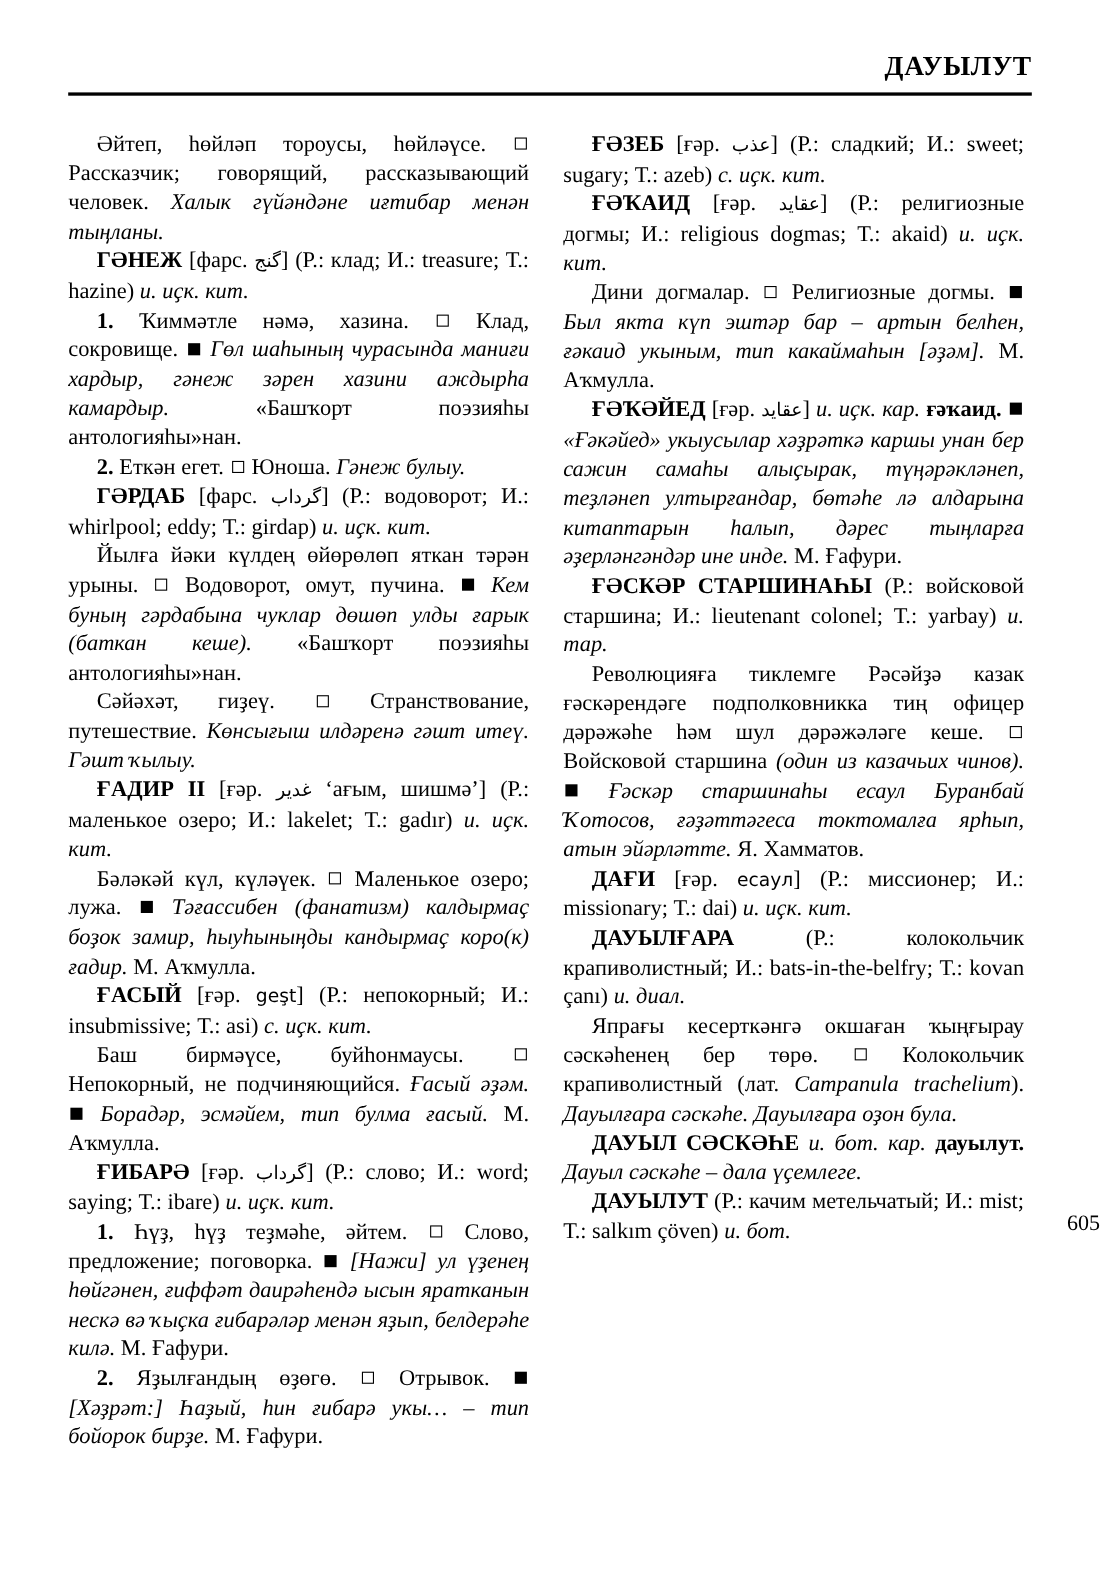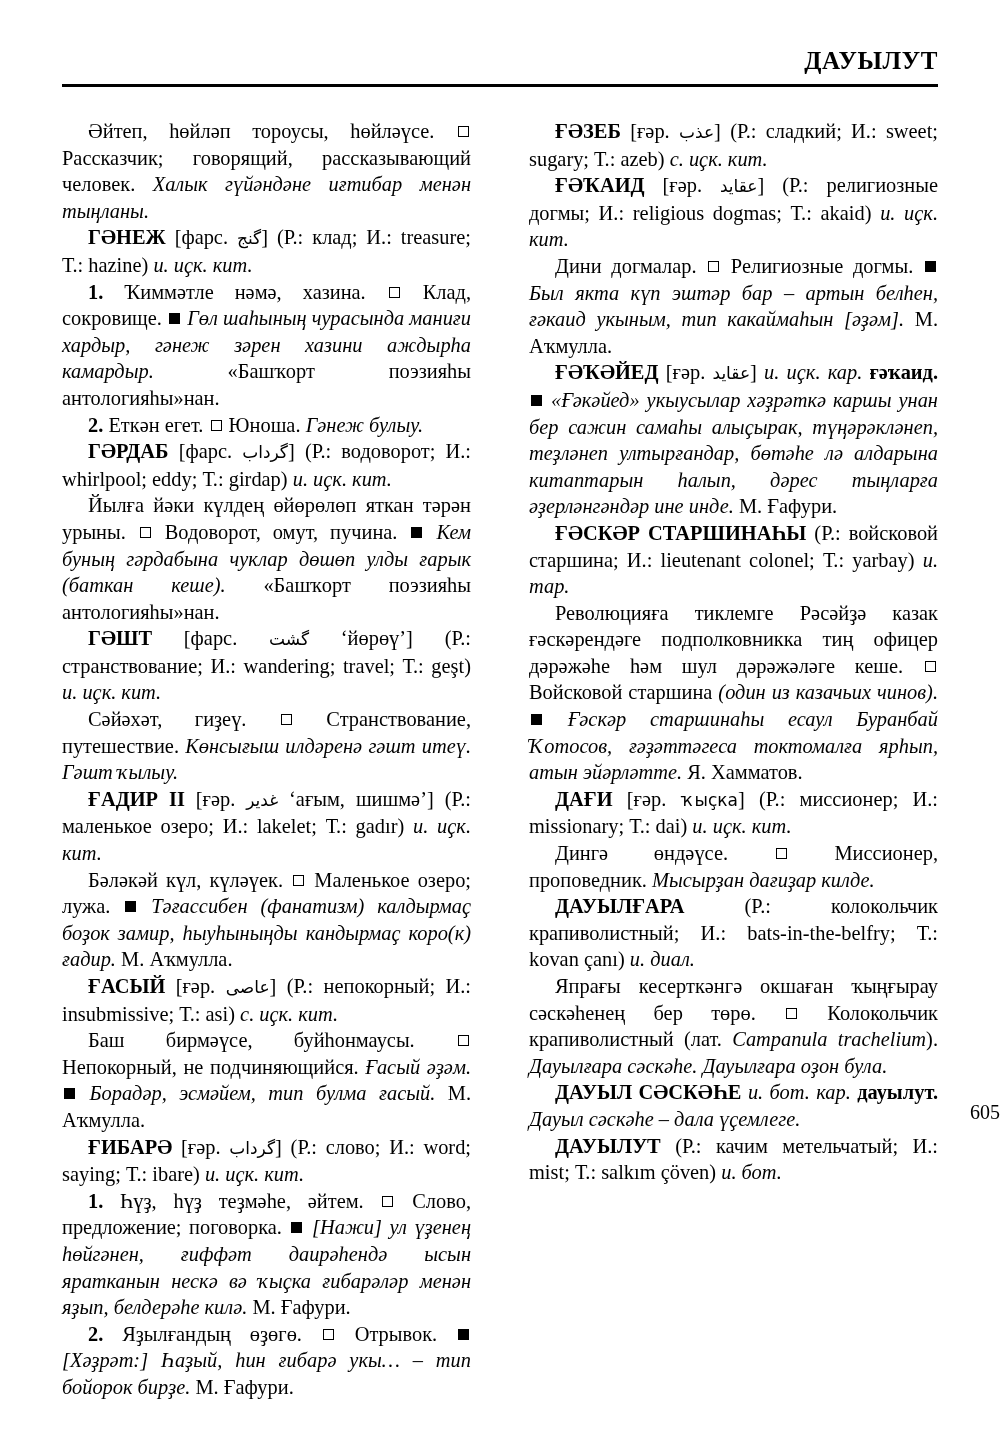--- a/index.html
+++ b/index.html
@@ -36,21 +36,21 @@
     height:3px;
     background:#000;
   }
   
   .columns{
     position:relative;
     margin-top:26px;
     width:876px;
     height:1185px;
     display:flex;
-    gap:58px;
+    gap:31px;
   }
   .col{
     width:419px;
     font-size:20.4px;
     line-height:26.6px;
     text-align:justify;
     text-justify:inter-word;
     hyphens:manual;
   }
   .col p{
@@ -98,39 +98,37 @@
   </div>
 
   <div class="columns">
     <div class="col" id="left-col">
         <p class="">Әйтеп, һөйләп тороусы, һөйләүсе. <span class="sq"></span> Рассказчик; говорящий, рассказывающий человек. <i>Халык гүйәндәне иғтибар менән тыңланы.</i></p>
         <p class=""><b>ГӘНЕЖ</b> [фарс. <span class="ar">گنج</span>] (Р.: клад; И.: treasure; Т.: hazine) <i>и. иҫк. кит.</i></p>
         <p class=""><b>1.</b> Ҡиммәтле нәмә, хазина. <span class="sq"></span> Клад, сокровище. <span class="sqf"></span> <i>Гөл шаһының чурасында маниғи хардыр, гәнеж зәрен хазини аждырһа камардыр.</i> «Башҡорт поэзияһы антологияһы»нан.</p>
         <p class=""><b>2.</b> Еткән егет. <span class="sq"></span> Юноша. <i>Гәнеж булыу.</i></p>
         <p class=""><b>ГӘРДАБ</b> [фарс. <span class="ar">گرداب</span>] (Р.: водоворот; И.: whirlpool; eddy; Т.: girdap) <i>и. иҫк. кит.</i></p>
         <p class="">Йылға йәки күлдең өйөрөлөп яткан тәрән урыны. <span class="sq"></span> Водоворот, омут, пучина. <span class="sqf"></span> <i>Кем буның гәрдабына чуклар дөшөп улды ғарык (баткан кеше).</i> «Башҡорт поэзияһы антологияһы»нан.</p>
-        <p class=""><b>ГӘШТ</b> [фарс. <span class="ar">گشت</span> ‘йөрөү’] (Р.: странствование; И.: wandering; travel; Т.: geşt) <i>и. иҫк. кит.</i></p>
         <p class="">Сәйәхәт, гиҙеү. <span class="sq"></span> Странствование, путешествие. <i>Көнсығыш илдәренә гәшт итеү. Гәшт ҡылыу.</i></p>
         <p class=""><b>ҒАДИР II</b> [ғәр. <span class="ar">غدير</span> ‘ағым, шишмә’] (Р.: маленькое озеро; И.: lakelet; Т.: gadır) <i>и. иҫк. кит.</i></p>
         <p class="">Бәләкәй күл, күләүек. <span class="sq"></span> Маленькое озеро; лужа. <span class="sqf"></span> <i>Тәғассибен (фанатизм) калдырмаҫ боҙок замир, һыуһыныңды кандырмаҫ коро(к) ғадир.</i> М. Аҡмулла.</p>
-        <p class=""><b>ҒАСЫЙ</b> [ғәр. <span class="ar">عاصى</span>] (Р.: непокорный; И.: insubmissive; Т.: asi) <i>с. иҫк. кит.</i></p>
+        <p class=""><b>ҒАСЫЙ</b> [ғәр. <span class="ar">geşt</span>] (Р.: непокорный; И.: insubmissive; Т.: asi) <i>с. иҫк. кит.</i></p>
         <p class="">Баш бирмәүсе, буйһонмаусы. <span class="sq"></span> Непокорный, не подчиняющийся. <i>Ғасый әҙәм.</i> <span class="sqf"></span> <i>Борадәр, эсмәйем, тип булма ғасый.</i> М. Аҡмулла.</p>
         <p class=""><b>ҒИБАРӘ</b> [ғәр. <span class="ar">گرداب</span>] (Р.: слово; И.: word; saying; Т.: ibare) <i>и. иҫк. кит.</i></p>
         <p class=""><b>1.</b> Һүҙ, һүҙ теҙмәһе, әйтем. <span class="sq"></span> Слово, предложение; поговорка. <span class="sqf"></span> <i>[Нажи] ул үҙенең һөйгәнен, ғиффәт даирәһендә ысын яратканын нескә вә ҡыҫка ғибарәләр менән яҙып, белдерәһе килә.</i> М. Ғафури.</p>
         <p class=""><b>2.</b> Яҙылғандың өҙөгө. <span class="sq"></span> Отрывок. <span class="sqf"></span> <i>[Хәҙрәт:] Һаҙый, һин ғибарә укы… – тип бойорок бирҙе.</i> М. Ғафури.</p>
       </div>
     <div class="col" id="right-col">
         <p class=""><b>ҒӘЗЕБ</b> [ғәр. <span class="ar">عذب</span>] (Р.: сладкий; И.: sweet; sugary; Т.: azeb) <i>с. иҫк. кит.</i></p>
         <p class=""><b>ҒӘҠАИД</b> [ғәр. <span class="ar">عقايد</span>] (Р.: религиозные догмы; И.: religious dogmas; Т.: akaid) <i>и. иҫк. кит.</i></p>
         <p class="">Дини догмалар. <span class="sq"></span> Религиозные догмы. <span class="sqf"></span> <i>Был якта күп эштәр бар – артын белһен, ғәкаид укыным, тип какаймаһын [әҙәм].</i> М. Аҡмулла.</p>
         <p class=""><b>ҒӘҠӘЙЕД</b> [ғәр. <span class="ar">عقايد</span>] <i>и. иҫк. кар.</i> <b>ғәҡаид.</b> <span class="sqf"></span> <i>«Ғәкәйед» укыусылар хәҙрәткә каршы унан бер сажин самаһы алыҫырак, түңәрәкләнеп, теҙләнеп ултырғандар, бөтәһе лә алдарына китаптарын һалып, дәрес тыңларға әҙерләнгәндәр ине инде.</i> М. Ғафури.</p>
         <p class=""><b>ҒӘСКӘР СТАРШИНАҺЫ</b> (Р.: войсковой старшина; И.: lieutenant colonel; Т.: yarbay) <i>и. тар.</i></p>
         <p class="">Революцияға тиклемге Рәсәйҙә казак ғәскәрендәге подполковникка тиң офицер дәрәжәһе һәм шул дәрәжәләге кеше. <span class="sq"></span> Войсковой старшина <i>(один из казачьих чинов).</i> <span class="sqf"></span> <i>Ғәскәр старшинаһы есаул Буранбай Ҡотосов, ғәҙәттәгеса токтомалға ярһып, атын эйәрләтте.</i> Я. Хамматов.</p>
-        <p class=""><b>ДАҒИ</b> [ғәр. <span class="ar">ҡыҫка</span>] (Р.: миссионер; И.: missionary; Т.: dai) <i>и. иҫк. кит.</i></p>
-        <p class="">Дингә өндәүсе. <span class="sq"></span> Миссионер, проповедник. <i>Мысырҙан дағиҙар килде.</i></p>
+        <p class=""><b>ДАҒИ</b> [ғәр. <span class="ar">есаул</span>] (Р.: миссионер; И.: missionary; Т.: dai) <i>и. иҫк. кит.</i></p>
         <p class=""><b>ДАУЫЛҒАРА</b> (Р.: колокольчик крапиволистный; И.: bats-in-the-belfry; Т.: kovan çanı) <i>и. диал.</i></p>
         <p class="">Япрағы кесерткәнгә окшаған ҡыңғырау сәскәһенең бер төрө. <span class="sq"></span> Колокольчик крапиволистный (лат. <i>Campanula trachelium</i>). <i>Дауылғара сәскәһе. Дауылғара оҙон була.</i></p>
         <p class=""><b>ДАУЫЛ СӘСКӘҺЕ</b> <i>и. бот. кар.</i> <b>дауылут.</b> <i>Дауыл сәскәһе – дала үҫемлеге.</i></p>
         <p class=""><b>ДАУЫЛУТ</b> (Р.: качим метельчатый; И.: mist; Т.: salkım çöven) <i>и. бот.</i></p>
       </div>
   </div>
 
   <div class="folio">605</div>
 
 </div>

